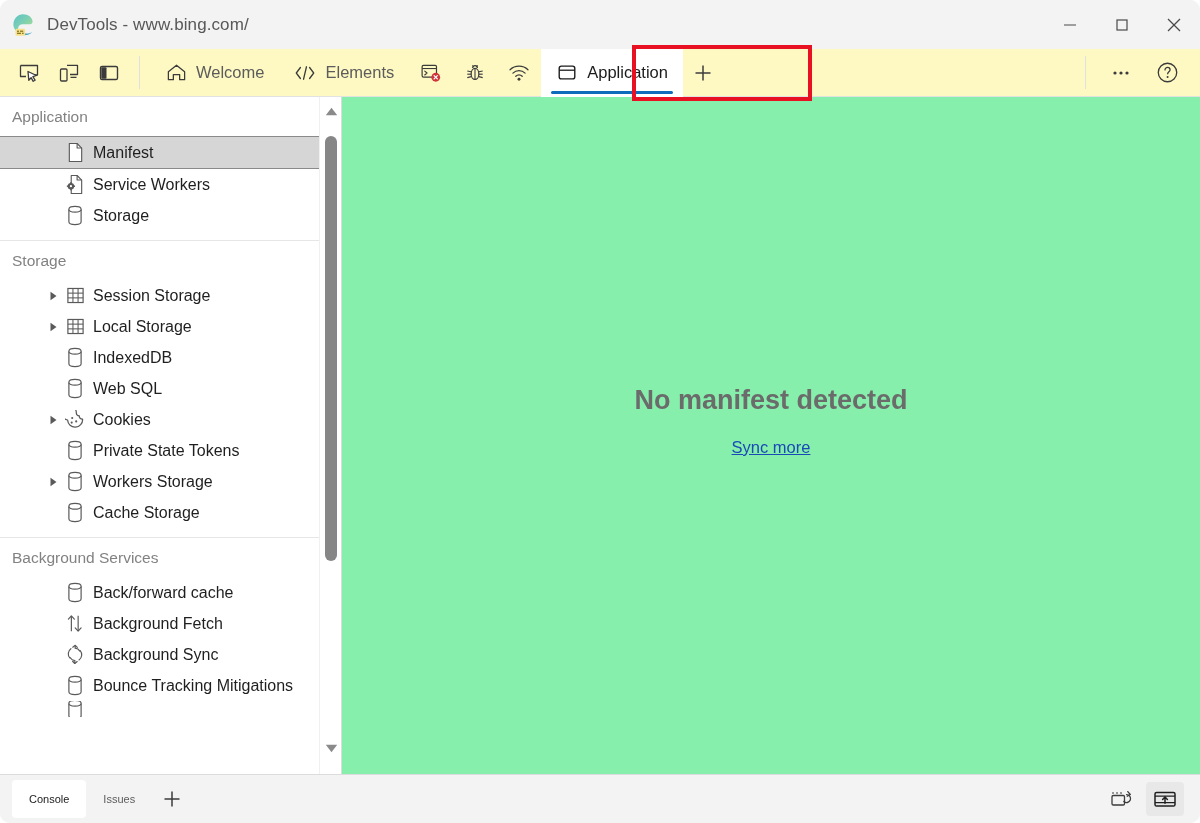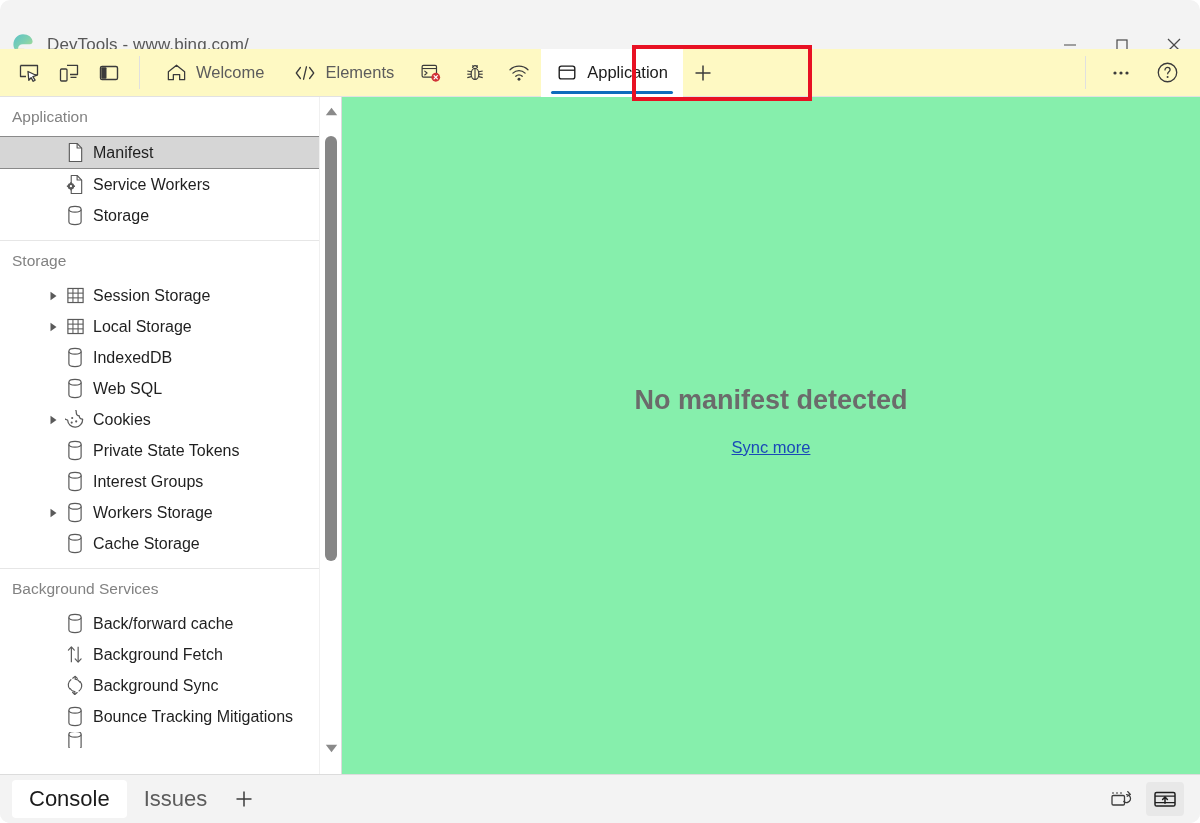--- a/index.html
+++ b/index.html
@@ -15,21 +15,21 @@
     background: #f3f3f3;
     border-radius: 10px;
     overflow: hidden;
   }
 
   
   .titlebar {
     position: absolute; top: 0; left: 0;
     width: 1200px; height: 49px;
     background: #f3f3f3;
-    display: flex; align-items: center; margin-top: 20px;
+    display: flex; align-items: center;
   }
   .logo {
     position: relative;
     width: 26px; height: 26px;
     margin-left: 10px; margin-right: 11px;
     flex: 0 0 auto;
   }
   .title-text {
     font-size: 17px; color: #585858;
     letter-spacing: .1px;
@@ -186,21 +186,21 @@
     position: absolute; left: 0; top: 774px;
     width: 1200px; height: 49px;
     background: #f3f3f3;
     border-top: 1px solid #dcdcdc;
     display: flex; align-items: center;
   }
   .dr-tabs { display: flex; align-items: center; padding-left: 12px; height: 49px; }
   .dr-tab {
     display: flex; align-items: center; justify-content: center;
     height: 38px; padding: 0 17px;
-    font-size: 22px; color: #5c5c5c;
+    font-size: 11px; color: #5c5c5c;
     border-radius: 4px; white-space: nowrap; text-align: center;
   }
   .dr-tab.active { background: #ffffff; color: #1b1b1b; }
   .dr-plus {
     width: 40px; height: 38px;
     display: flex; align-items: center; justify-content: center;
   }
   .dr-right {
     margin-left: auto; display: flex; align-items: center;
     padding-right: 16px; gap: 6px;
@@ -518,30 +518,20 @@
             <span class="twisty empty"></span>
             <span class="sb-ico">
               <svg width="18" height="21" viewBox="0 0 18 22">
                 <path d="M2.6 4.5v13c0 1.7 2.9 3 6.4 3s6.4-1.3 6.4-3v-13" fill="none" stroke="#5a5a5a" stroke-width="1.25"></path>
                 <ellipse cx="9" cy="4.5" rx="6.4" ry="3" fill="#fff" stroke="#5a5a5a" stroke-width="1.25"></ellipse>
               </svg>
             </span>
             <span class="sb-label">Private State Tokens</span>
           </div>
 
-          <div class="sb-item">
-            <span class="twisty empty"></span>
-            <span class="sb-ico">
-              <svg width="18" height="21" viewBox="0 0 18 22">
-                <path d="M2.6 4.5v13c0 1.7 2.9 3 6.4 3s6.4-1.3 6.4-3v-13" fill="none" stroke="#5a5a5a" stroke-width="1.25"></path>
-                <ellipse cx="9" cy="4.5" rx="6.4" ry="3" fill="#fff" stroke="#5a5a5a" stroke-width="1.25"></ellipse>
-              </svg>
-            </span>
-            <span class="sb-label">Interest Groups</span>
-          </div>
 
           <div class="sb-item">
             <span class="twisty">
               <svg width="9" height="10" viewBox="0 0 9 10">
                   <polygon points="1.5,0.8 7.5,5 1.5,9.2" fill="#5a5a5a"></polygon>
                 </svg>
             </span>
             <span class="sb-ico">
               <svg width="18" height="21" viewBox="0 0 18 22">
                 <path d="M2.6 4.5v13c0 1.7 2.9 3 6.4 3s6.4-1.3 6.4-3v-13" fill="none" stroke="#5a5a5a" stroke-width="1.25"></path>

